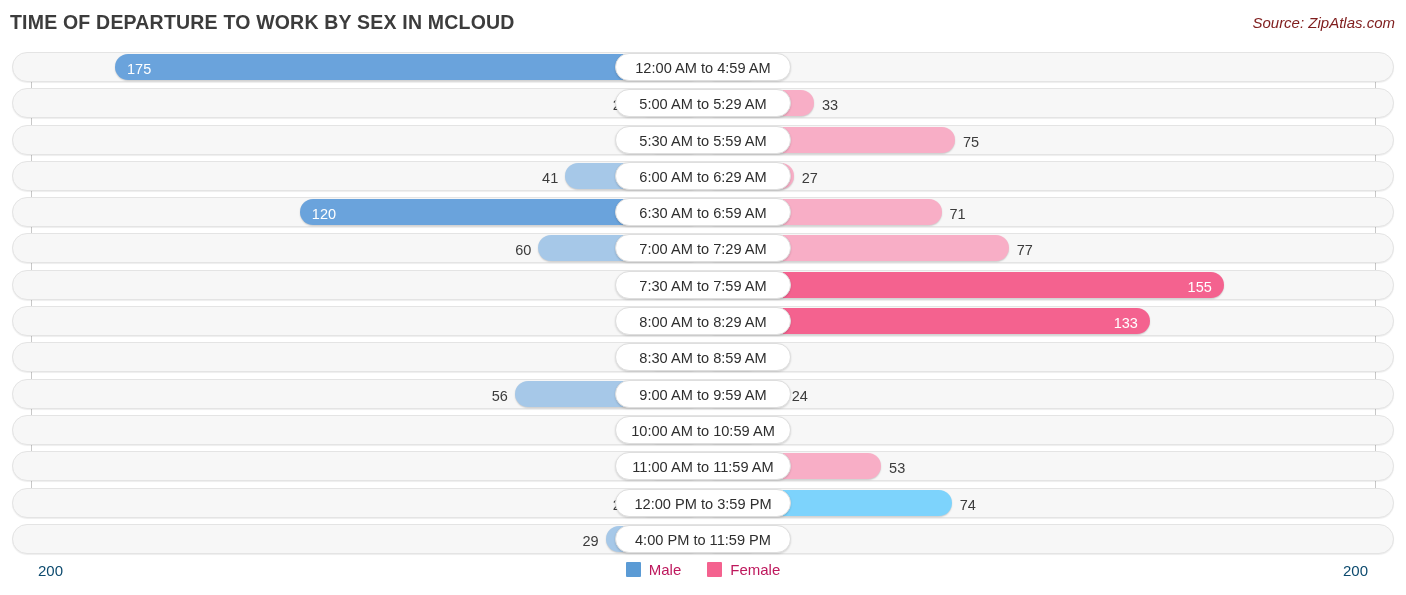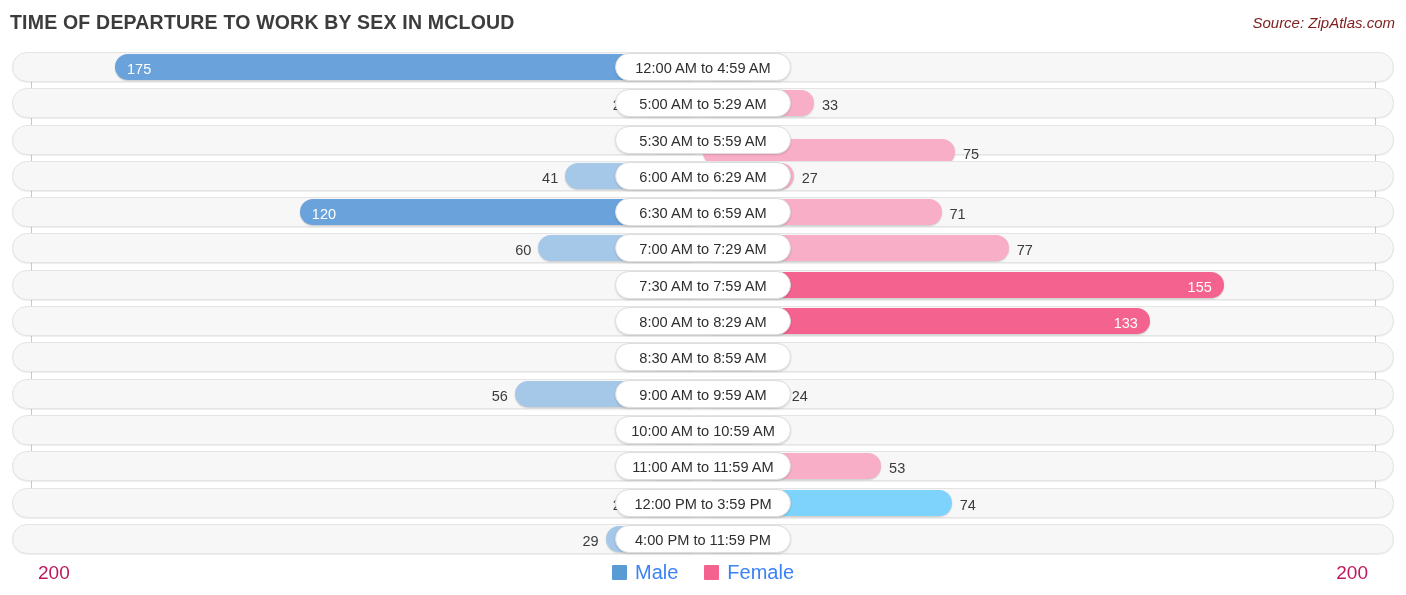--- a/index.html
+++ b/index.html
@@ -92,32 +92,32 @@
     border-radius: 14px;
     font-size: 14.6px; color: #2e2e2e;
     text-align: center; white-space: nowrap;
     box-shadow: 0 1px 2px rgba(0,0,0,.14);
     z-index: 5;
   }
 
   
   .axis-label {
     position: absolute; top: 562px;
-    font-size: 19px; color: #be185d;
+    font-size: 15px; color: #0c4a6e;
   }
   .axis-label-left  { left: 38px; }
   .axis-label-right { right: 38px; }
 
   .legend {
     position: absolute; left: 0; right: 0; top: 561px;
     display: flex; justify-content: center; align-items: center; gap: 26px;
   }
   .legend-item { display: flex; align-items: center; gap: 8px; }
   .swatch { width: 15px; height: 15px; border-radius: 1px; display: block; }
-  .legend-text { font-size: 20px; color: #3b82f6; }
+  .legend-text { font-size: 15px; color: #be185d; }
 </style>
 </head>
 <body>
 
 <div class="page">
 
   <div class="title">TIME OF DEPARTURE TO WORK BY SEX IN MCLOUD</div>
   <div class="source">Source: ZipAtlas.com</div>
 
   <div class="plot">
@@ -153,21 +153,21 @@
           <div class="center-label">5:00 AM to 5:29 AM</div>
         </div>
         <div class="row">
           <div class="track"></div>
           <div class="half half-left">
             <div class="bar bar-left" style="width: 58px; background: rgb(166, 200, 232);">
               <span class="val val-left">15</span>
             </div>
           </div>
           <div class="half half-right">
-            <div class="bar bar-right" style="width: 252px; background: rgb(248, 174, 198); margin-top: 12px;">
+            <div class="bar bar-right" style="width: 252px; background: rgb(248, 174, 198);">
               <span class="val val-right">75</span>
             </div>
           </div>
           <div class="center-label">5:30 AM to 5:59 AM</div>
         </div>
         <div class="row">
           <div class="track"></div>
           <div class="half half-left">
             <div class="bar bar-left" style="width: 137.76px; background: rgb(166, 200, 232);">
               <span class="val val-left">41</span>

